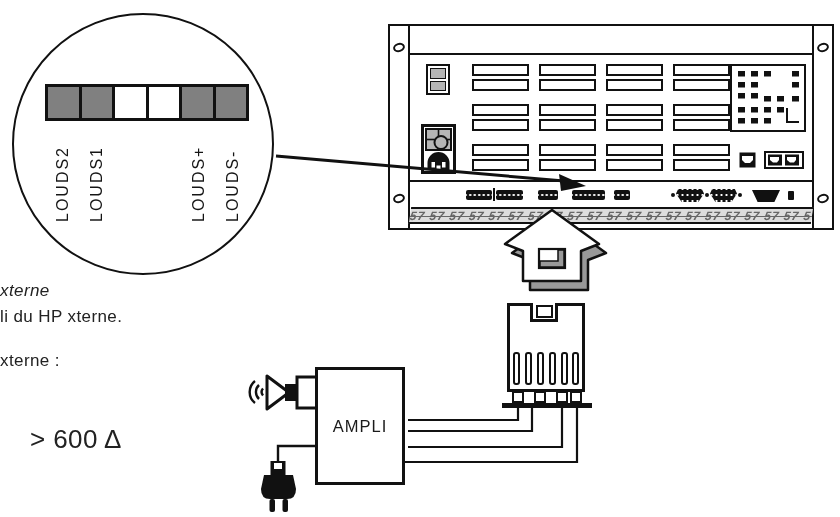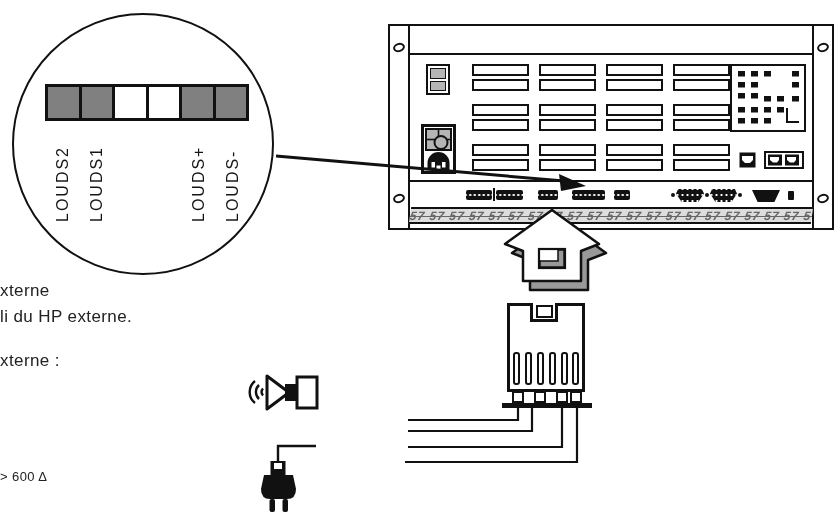--- a/index.html
+++ b/index.html
@@ -70,22 +70,22 @@
   .conn-leg { top:391px; width:12px; height:12px; border:2.5px solid #111; background:#fff; z-index:2; }
   .conn-bar { left:502px; top:403px; width:90px; height:5px; background:#111; z-index:2; }
 
   
   .ampli { left:315px; top:367px; width:90px; height:118px; border:3.5px solid #111;
            background:#fff; display:flex; align-items:center; justify-content:center;
            font-size:16.5px; letter-spacing:1px; color:#1a1a1a; z-index:2; }
 
   
   .caption { left:0; font-size:17px; color:#222; letter-spacing:0.4px; white-space:nowrap; z-index:2; }
-  .cap-1 { top:281px; } .cap-2 { top:307px; } .cap-3 { top:351px; }
-  .cap-4 { top:469px; font-size:13px; }
+  .cap-1 { top:281px;font-style:italic; } .cap-2 { top:307px; } .cap-3 { top:351px; }
+  .cap-4 { top:424px; font-size:26px;margin-left:30px; }
 
   #underlay { z-index:1; } #overlay { z-index:3; pointer-events:none; }
 </style>
 </head>
 <body>
 
 <div id="canvas">
 
   <svg id="underlay" width="840" height="517" viewBox="0 0 840 517">
     <g stroke="#111" stroke-width="2.2" fill="none">
@@ -273,23 +273,26 @@
   <div class="conn-slot" style="left:537px;"></div>
   <div class="conn-slot" style="left:549px;"></div>
   <div class="conn-slot" style="left:561px;"></div>
   <div class="conn-slot" style="left:572px;"></div>
   <div class="conn-leg" style="left:512px;"></div>
   <div class="conn-leg" style="left:534px;"></div>
   <div class="conn-leg" style="left:556px;"></div>
   <div class="conn-leg" style="left:570px;"></div>
   <div class="conn-bar"></div>
 
+  <div class="ampli">
+    <span>AMPLI</span>
+  </div>
 
   <div class="caption cap-1">xterne</div>
-  <div class="caption cap-2">li du HP externe.</div>
+  <div class="caption cap-2">li du HP xterne.</div>
   <div class="caption cap-3">xterne :</div>
   <div class="caption cap-4">&gt; 600 Δ</div>
 
   <svg id="overlay" width="840" height="517" viewBox="0 0 840 517">
     <line x1="276" y1="156" x2="564" y2="181" stroke="#111" stroke-width="3"></line>
     <polygon points="586,186 559,174 561,191" fill="#111"></polygon>
     <g>
       <polygon points="559,219 606,253 588,260 588,290 530,290 530,260 512,253" fill="#999" stroke="#111" stroke-width="2.5" stroke-linejoin="round"></polygon>
       <polygon points="552,210 599,244 581,251 581,281 523,281 523,251 505,244" fill="#fff" stroke="#111" stroke-width="2.5" stroke-linejoin="round"></polygon>
       <rect x="539" y="249" width="26" height="19" fill="#fff" stroke="#111" stroke-width="2.2"></rect>

